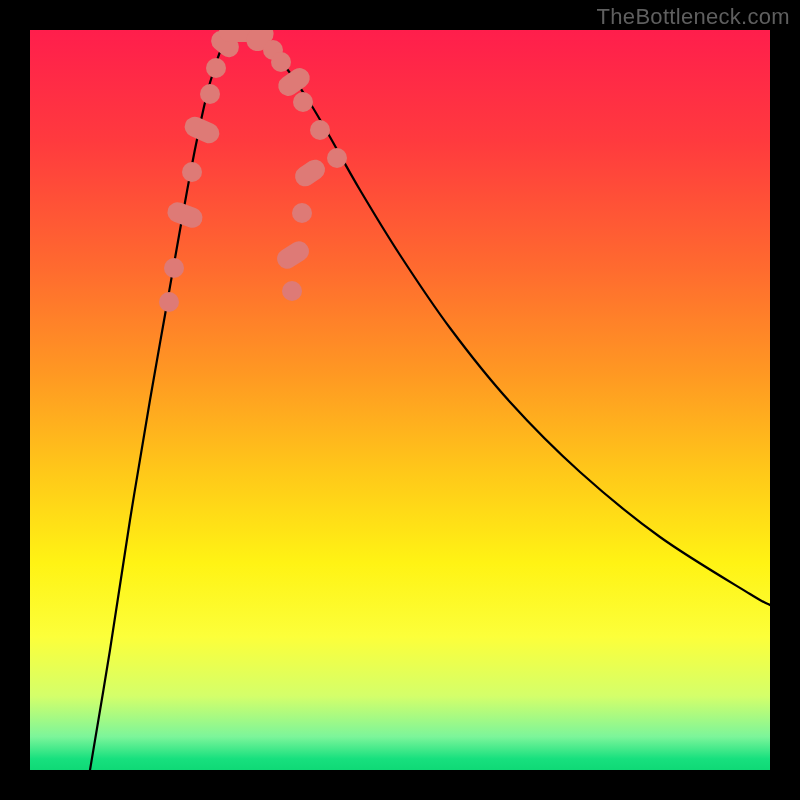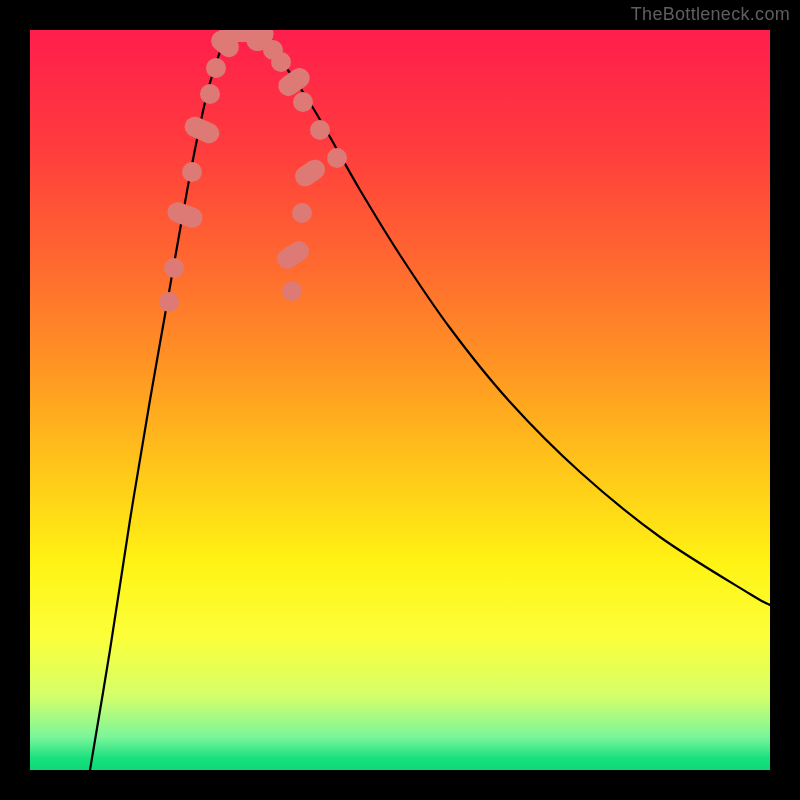--- a/index.html
+++ b/index.html
@@ -33,21 +33,21 @@
     top: 0;
     width: 740px;
     height: 740px;
     display: block;
   }
   .watermark {
     position: absolute;
     top: 4px;
     right: 10px;
     color: #5f5f5f;
-    font-size: 18px;
+    font-size: 22px;
     letter-spacing: 0.3px;
     font-weight: 400;
     user-select: none;
   }
   .curve {
     fill: none;
     stroke: #000;
     stroke-width: 2.2;
     stroke-linecap: round;
     stroke-linejoin: round;

